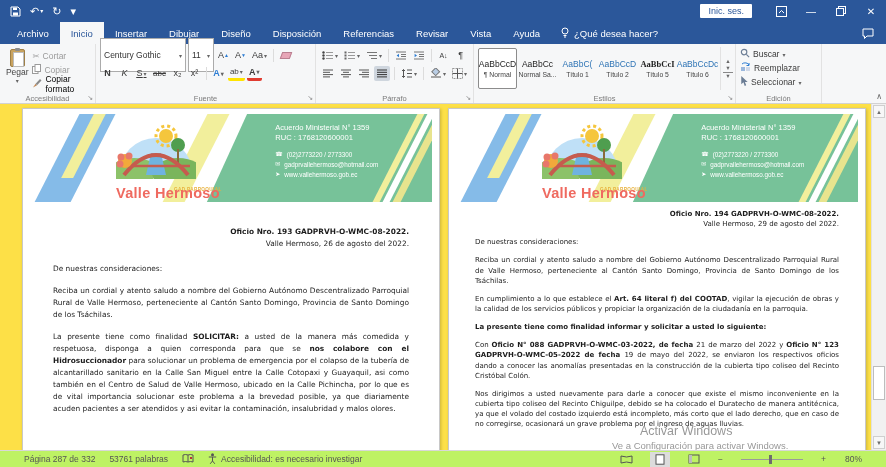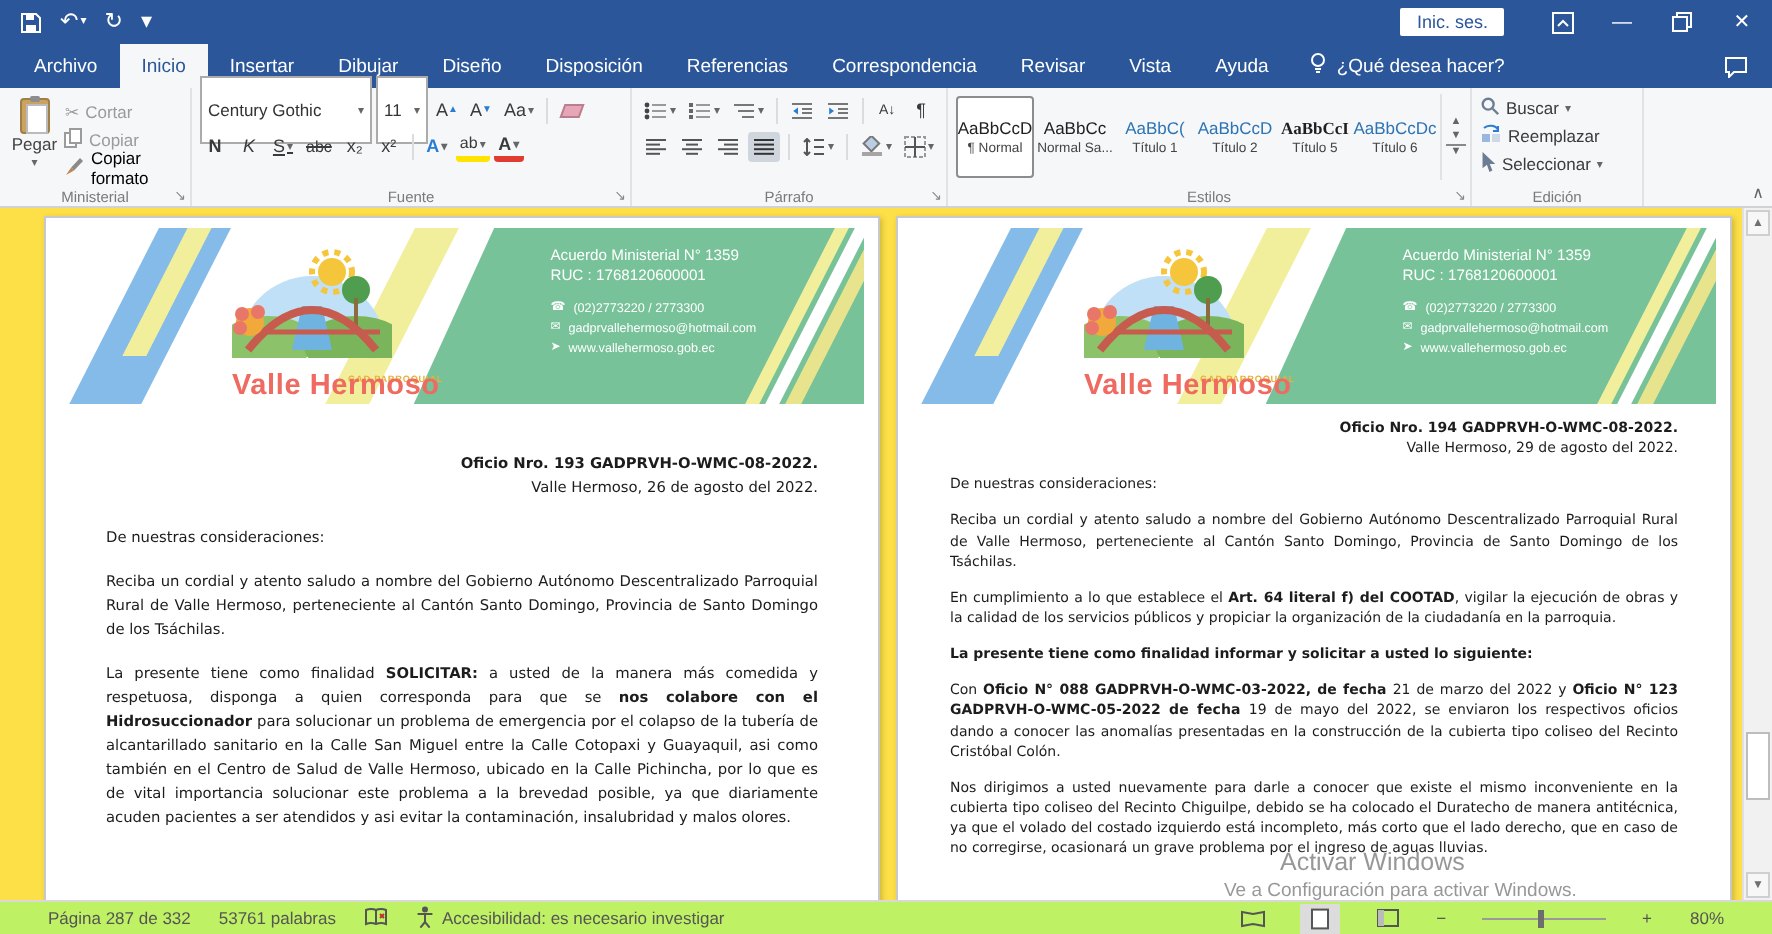--- a/index.html
+++ b/index.html
@@ -182,21 +182,20 @@
 </div>
 
 <div class="tabrow">
   <span class="tab">Archivo</span>
   <span class="tab active">Inicio</span>
   <span class="tab">Insertar</span>
   <span class="tab">Dibujar</span>
   <span class="tab">Diseño</span>
   <span class="tab">Disposición</span>
   <span class="tab">Referencias</span>
-  <span class="tab">Correspondencia</span>
   <span class="tab">Revisar</span>
   <span class="tab">Vista</span>
   <span class="tab">Ayuda</span>
   <span class="tellme">
     <span>
       <svg width="8" height="11" viewBox="0 0 8 11">
           <circle cx="4" cy="4" r="3" stroke="#fff" fill="none"></circle>
           <line x1="2.5" y1="8.5" x2="5.5" y2="8.5" stroke="#fff"></line>
           <line x1="3" y1="10" x2="5" y2="10" stroke="#fff"></line>
         </svg>
@@ -232,21 +231,21 @@
         <span>Copiar</span>
       </span>
       <span class="smallbtn">
         <span><svg width="10" height="10" viewBox="0 0 10 10">
               <path d="M1 9.5L3.6 5.8 5 7.2z" fill="#c08552"></path>
               <path d="M3.6 5.8L8 1l1.5 1.5-4.5 4.7z" fill="#8a8a8a"></path>
             </svg></span>
         <span>Copiar formato</span>
       </span>
     </div>
-    <span class="glabel">Ministerial</span>
+    <span class="glabel">Accesibilidad</span>
     <span class="launcher">↘</span>
   </div>
 
   <div class="rgroup" style="width:220px;">
     <div class="rrow">
       <span class="combo fname">
           <span>Century Gothic</span>
           <span class="car">▾</span>
         </span>
       <span class="combo fsize">

